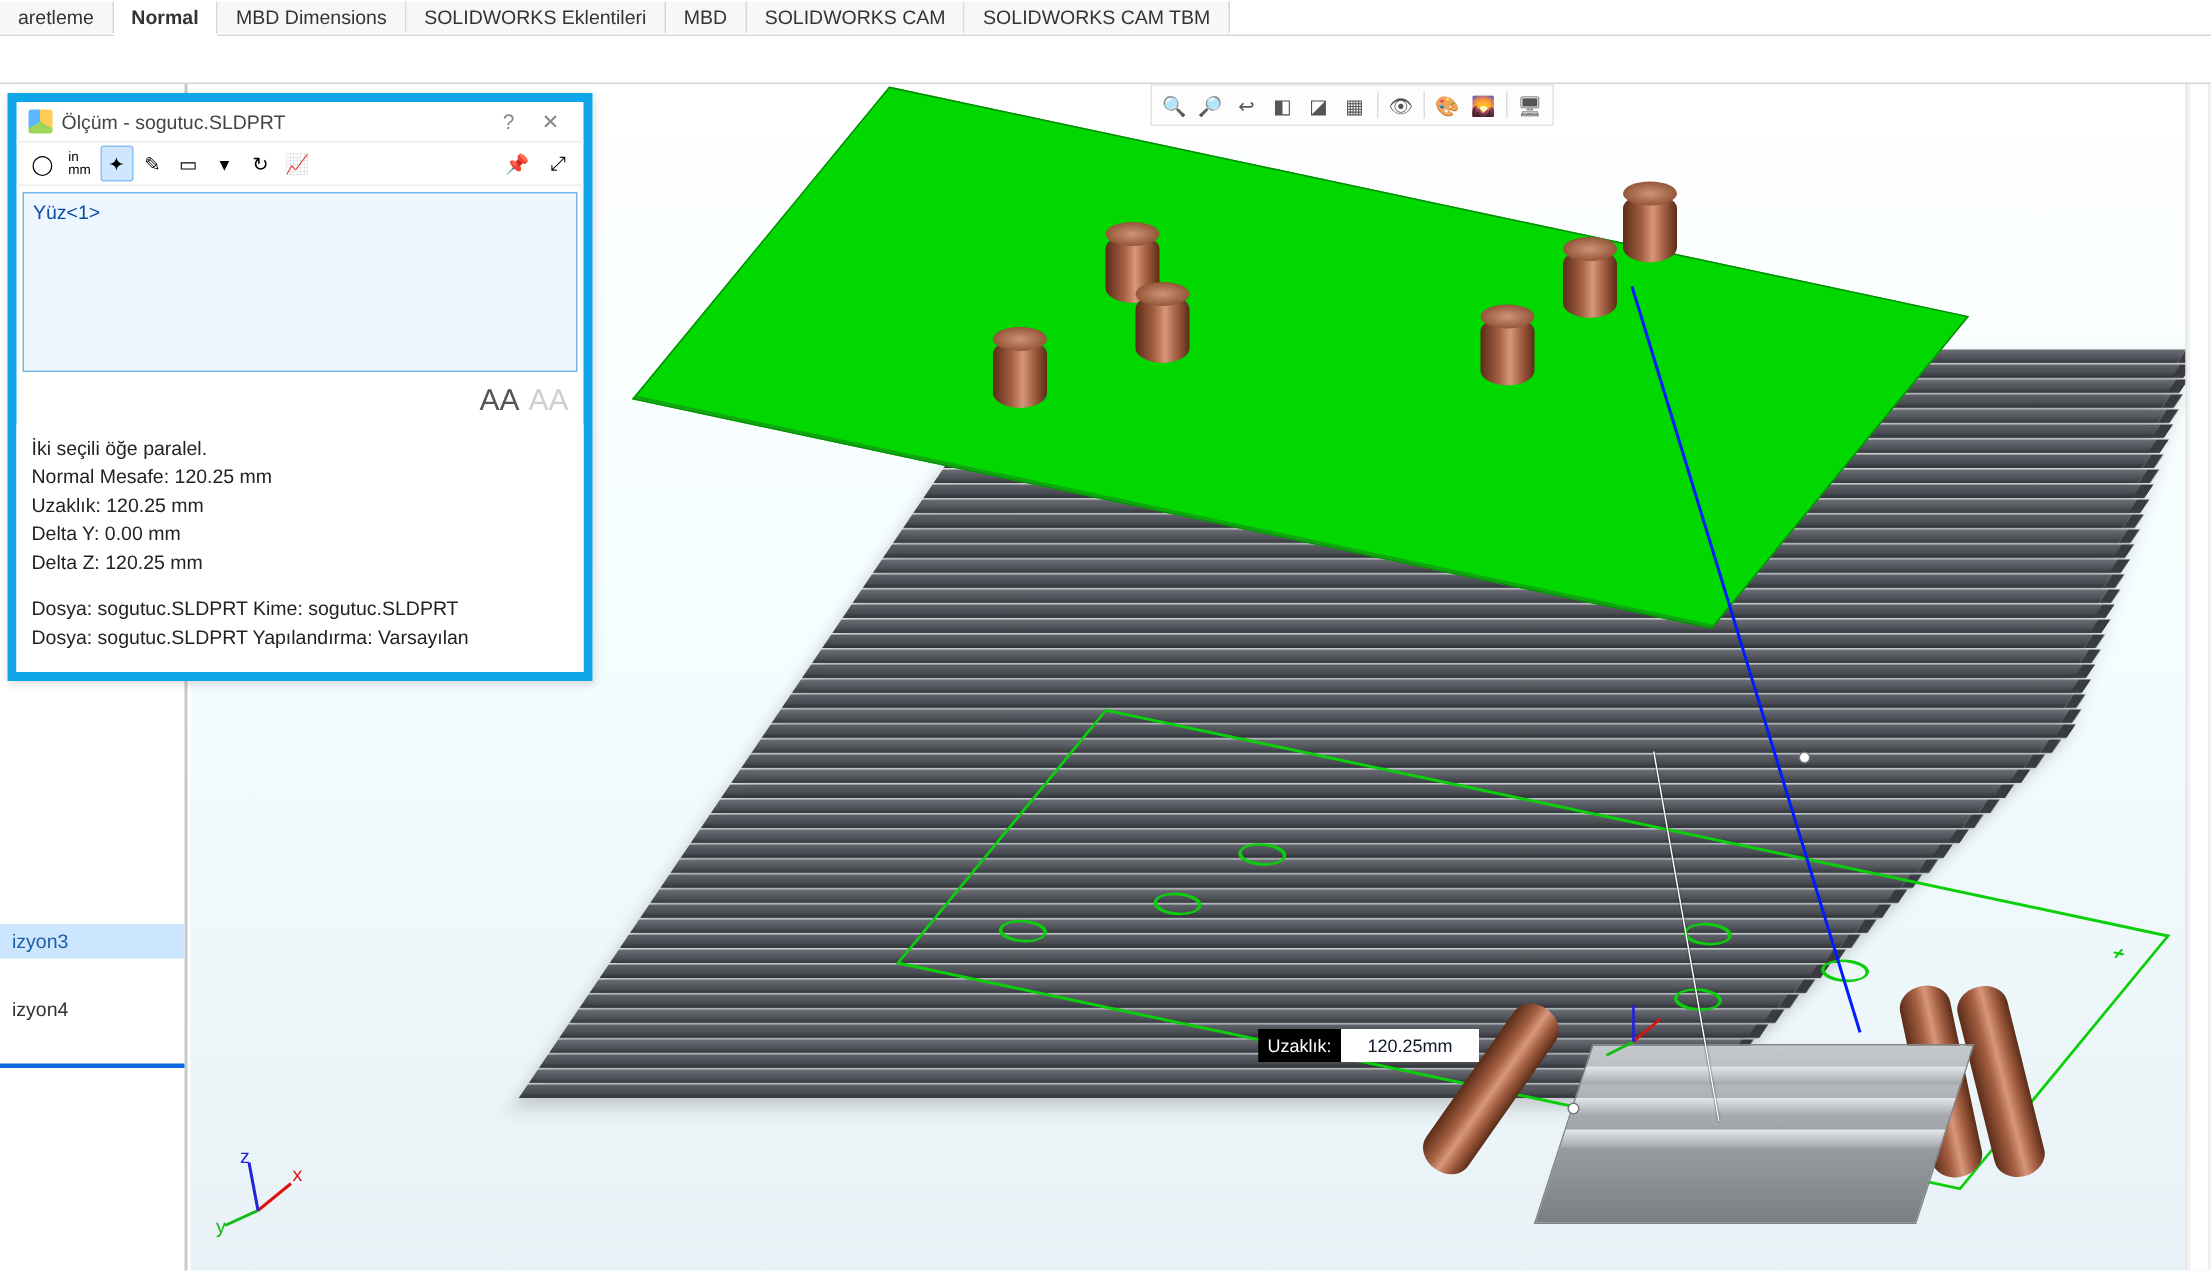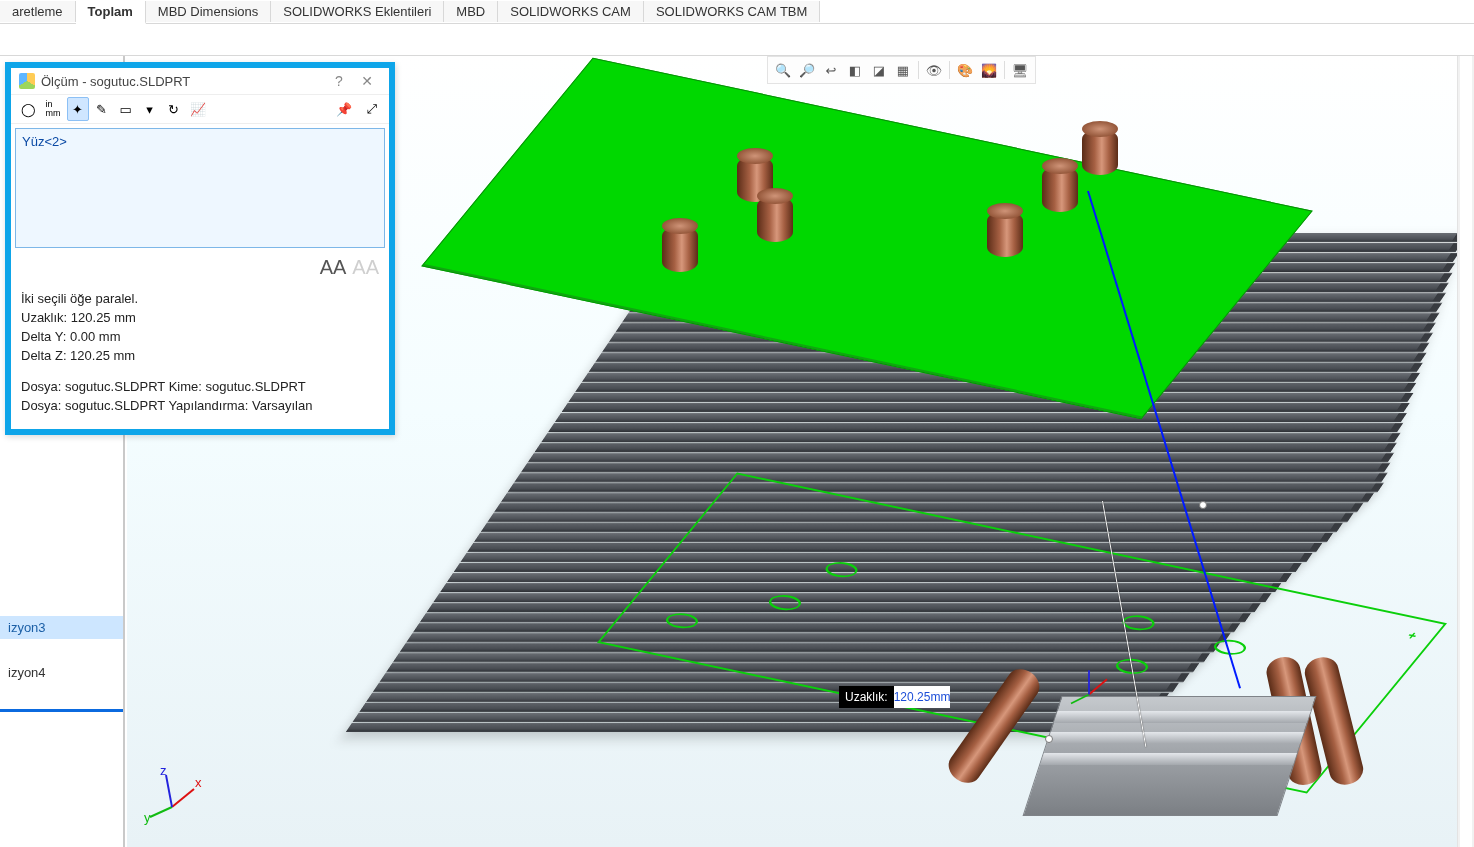--- a/index.html
+++ b/index.html
@@ -65,38 +65,38 @@
   .base .ridge{position:absolute;width:100%;height:12px;background:linear-gradient(180deg,#e4e7eb,#a4a8ad);}
 
   .pipe{position:absolute;width:34px;height:130px;background:linear-gradient(90deg,#5a2c17 0%,#a66043 35%,#d7977b 55%,#a66043 75%,#5a2c17 100%);border-radius:50%/14px;}
 
   .mline{position:absolute;width:2px;height:520px;background:#001bff;left:600px;top:90px;transform:rotate(-17deg);transform-origin:top;}
   .wline{position:absolute;width:1px;height:250px;background:#fff;left:615px;top:400px;transform:rotate(-10deg);transform-origin:top;box-shadow:0 0 1px #000;}
   .dot{position:absolute;width:8px;height:8px;border-radius:50%;background:#fff;border:1px solid #777;}
 
   .annot{position:absolute;left:712px;top:630px;display:flex;align-items:flex-start;background:#000;padding:0;}
   .annot .lbl{background:#000;color:#fff;padding:4px 6px;font-size:12px;}
-  .annot .val{background:#fff;color:#1d4ed8;padding:4px 0;font-size:12px;}
+  .annot .val{background:#fff;color:#0f172a;padding:4px 18px;font-size:12px;}
 
   
   .triad{position:absolute;left:15px;bottom:20px;width:60px;height:60px;}
   .tri2{position:absolute;left:935px;bottom:130px;width:54px;height:54px;}
 
   .triad line,.tri2 line{stroke-width:2;}
   .plus{position:absolute;color:#0bcf0b;font-weight:900;}
 
   .scrollbar-v{position:absolute;right:0;top:0;bottom:0;width:17px;background:#f1f1f1;border-left:1px solid #e3e3e3;}
   .scrollbar-v .thumb{position:absolute;left:2px;right:2px;top:0;height:100%;background:#fff;}
 </style>
 </head>
 <body>
 
 <div class="ribbon-tabs">
   <div class="tab">aretleme</div>
-  <div class="tab active">Toplam</div>
+  <div class="tab active">Normal</div>
   <div class="tab">MBD Dimensions</div>
   <div class="tab">SOLIDWORKS Eklentileri</div>
   <div class="tab">MBD</div>
   <div class="tab">SOLIDWORKS CAM</div>
   <div class="tab">SOLIDWORKS CAM TBM</div>
 </div>
 <div class="ribbon-body"></div>
 
 <div class="left-panel">
   <div style="height:560px;"></div>
@@ -252,28 +252,29 @@
     <div class="tbtn">▭</div>
     <div class="tbtn">▾</div>
     <div class="tbtn">↻</div>
     <div class="tbtn">📈</div>
     <div class="right">
       <div class="tbtn">📌</div>
       <div class="tbtn">⤢</div>
     </div>
   </div>
   <div class="sel-list">
-    <div>Yüz&lt;2&gt;</div>
+    <div>Yüz&lt;1&gt;</div>
   </div>
   <div class="fontrow">
     <span>AA</span>
     <span class="dim">AA</span>
   </div>
   <div class="results">
     <div>İki seçili öğe paralel.</div>
+    <div>Normal Mesafe: 120.25 mm</div>
     <div>Uzaklık: 120.25 mm</div>
     <div>Delta Y: 0.00 mm</div>
     <div>Delta Z: 120.25 mm</div>
     <div style="height:12px;"></div>
     <div>Dosya: sogutuc.SLDPRT Kime: sogutuc.SLDPRT</div>
     <div>Dosya: sogutuc.SLDPRT Yapılandırma: Varsayılan</div>
   </div>
 </div>
 
 </body></html>

